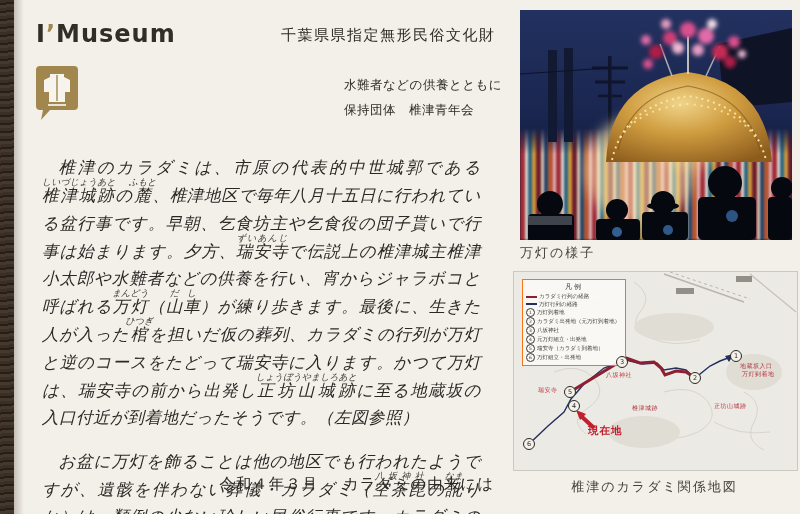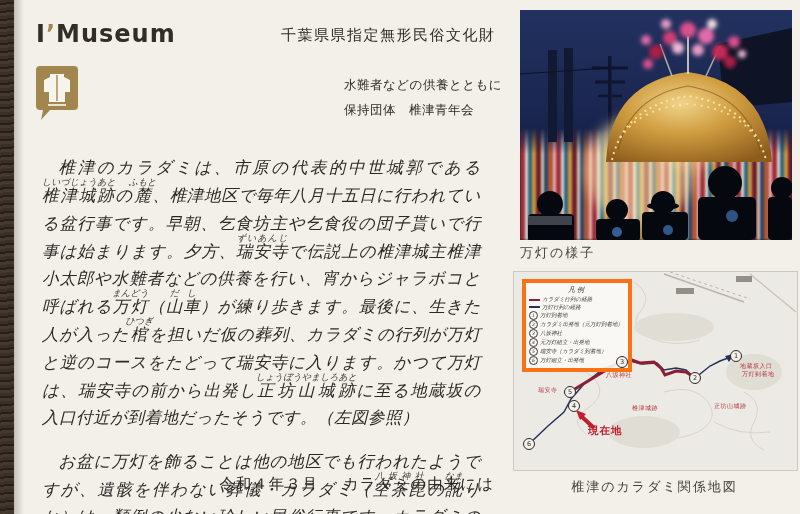--- a/index.html
+++ b/index.html
@@ -32,21 +32,21 @@
   .p-sky{position:absolute;inset:0;background:linear-gradient(180deg,#22315f 0%,#1a2650 45%,#101a3c 70%,#0b1230 100%);}
   .p-streamers{position:absolute;left:0;top:118px;width:272px;height:112px;filter:blur(1px);opacity:.95;
     background:repeating-linear-gradient(90deg,#a92f38 0 5px,#e4e0d6 5px 8px,#2e6c86 8px 12px,#d79c3a 12px 16px,#731f2c 16px 21px,#dfcdb9 21px 24px,#29496e 24px 28px,#bf5a30 28px 33px,#e8b8c4 33px 36px);
     mask-image:linear-gradient(180deg,transparent 0,black 26px);-webkit-mask-image:linear-gradient(180deg,transparent 0,black 26px);}
   .p-svg{position:absolute;inset:0;}
   .photo-caption{position:absolute;left:520px;top:244px;width:272px;font-size:13px;color:#44403a;letter-spacing:2px;}
 
   
   .map{position:absolute;left:513px;top:271px;width:283px;height:198px;background:#eceae4;border:1px solid #ccc8c0;overflow:hidden;}
   .map svg{position:absolute;left:0;top:0;}
-  .legend{position:absolute;left:8px;top:7px;width:96px;background:rgba(250,249,246,.92);border:4px solid #f97316;padding:2px 3px 3px 3px;font-style:italic;}
+  .legend{position:absolute;left:8px;top:7px;width:96px;background:rgba(250,249,246,.92);border:1px solid #f97316;padding:2px 3px 3px 3px;}
   .legend-title{text-align:center;font-size:7px;color:#3a3732;letter-spacing:2px;margin-bottom:1px;}
   .legend ul{list-style:none;margin:0;padding:0;}
   .legend li{font-size:5.5px;color:#3a3732;line-height:7.5px;white-space:nowrap;display:flex;align-items:center;}
   .swatch{display:inline-block;width:11px;height:2px;margin-right:2px;flex:0 0 auto;}
   .lnum{display:inline-flex;align-items:center;justify-content:center;width:7px;height:7px;border:.7px solid #3a3732;border-radius:50%;font-size:4.5px;margin-right:2px;flex:0 0 auto;}
   .marker{position:absolute;width:10px;height:10px;border:1px solid #2b2825;border-radius:50%;background:#f3f1ea;
     display:flex;align-items:center;justify-content:center;font-size:6.5px;color:#2b2825;transform:translate(-50%,-50%);}
   .mlabel{position:absolute;font-size:6px;color:#b5303c;white-space:nowrap;letter-spacing:.5px;}
   .mlabel.big{font-size:10.5px;font-weight:bold;color:#c01f2d;letter-spacing:1px;}
   .map-caption{position:absolute;left:513px;top:478px;width:283px;text-align:center;font-size:13px;color:#44403a;letter-spacing:2px;}

